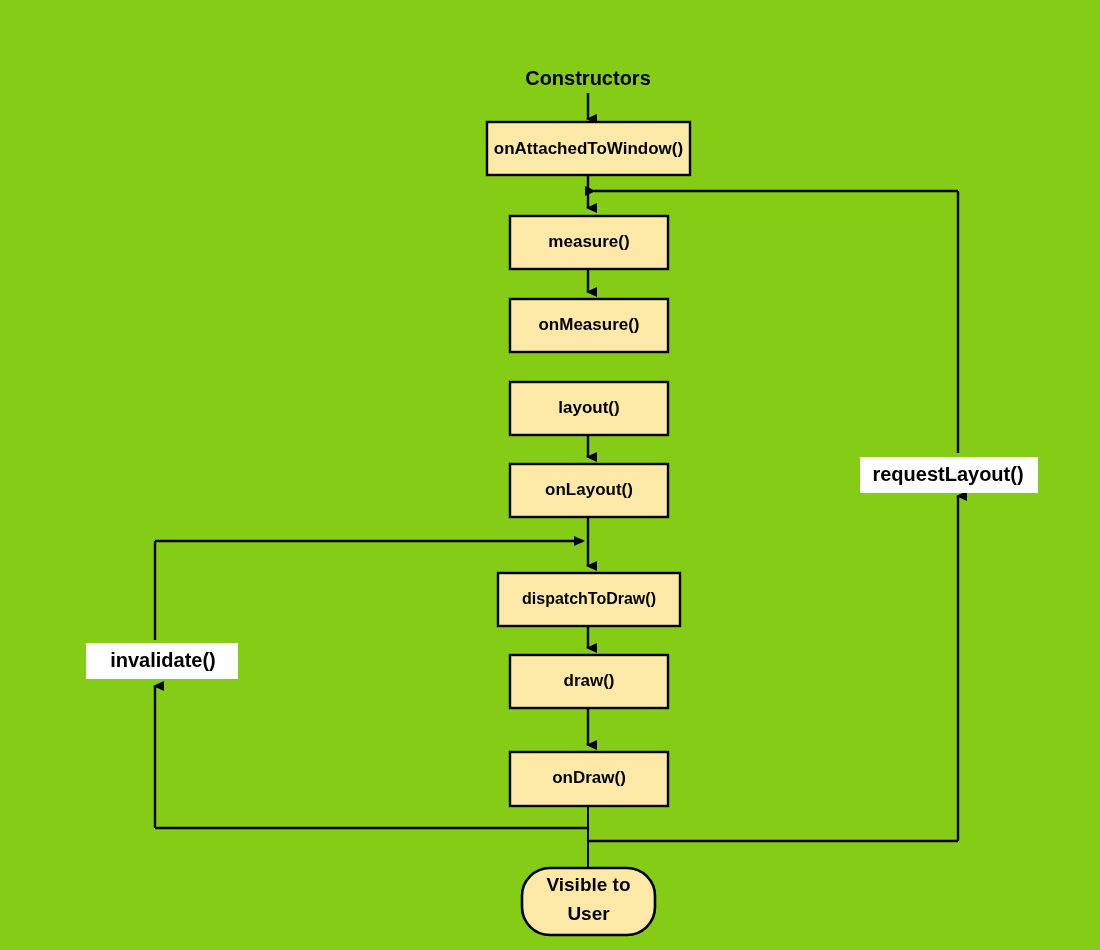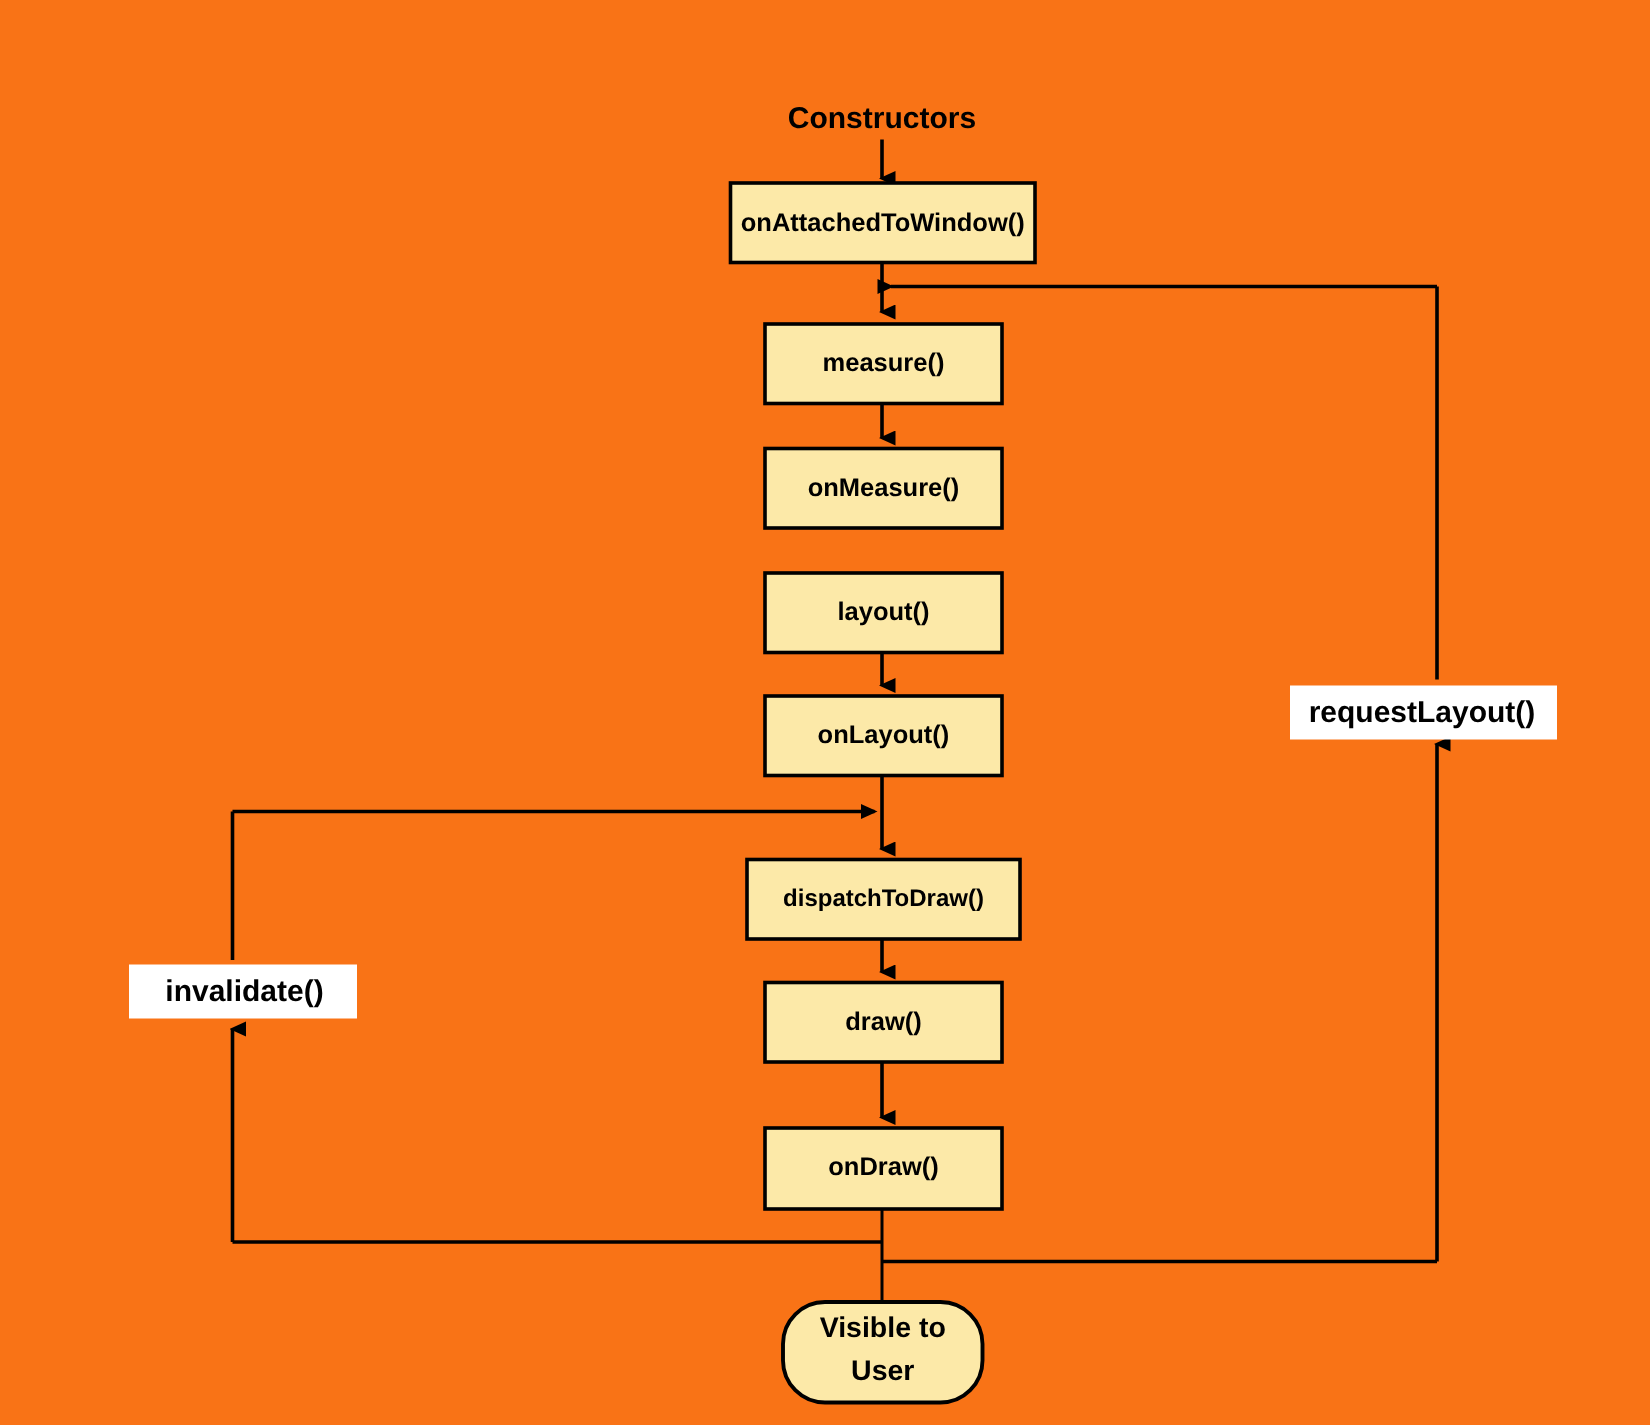--- a/index.html
+++ b/index.html
@@ -11,21 +11,21 @@
   body {
     width: 1100px;
     height: 950px;
     font-family: "Liberation Sans", sans-serif;
     overflow: hidden;
   }
   #diagram-root {
     position: relative;
     width: 1100px;
     height: 950px;
-    background: #f97316;
+    background: #84cc16;
   }
   #flow-svg {
     position: absolute;
     top: 0;
     left: 0;
     width: 1100px;
     height: 950px;
     display: block;
   }
   .node-box-text,

